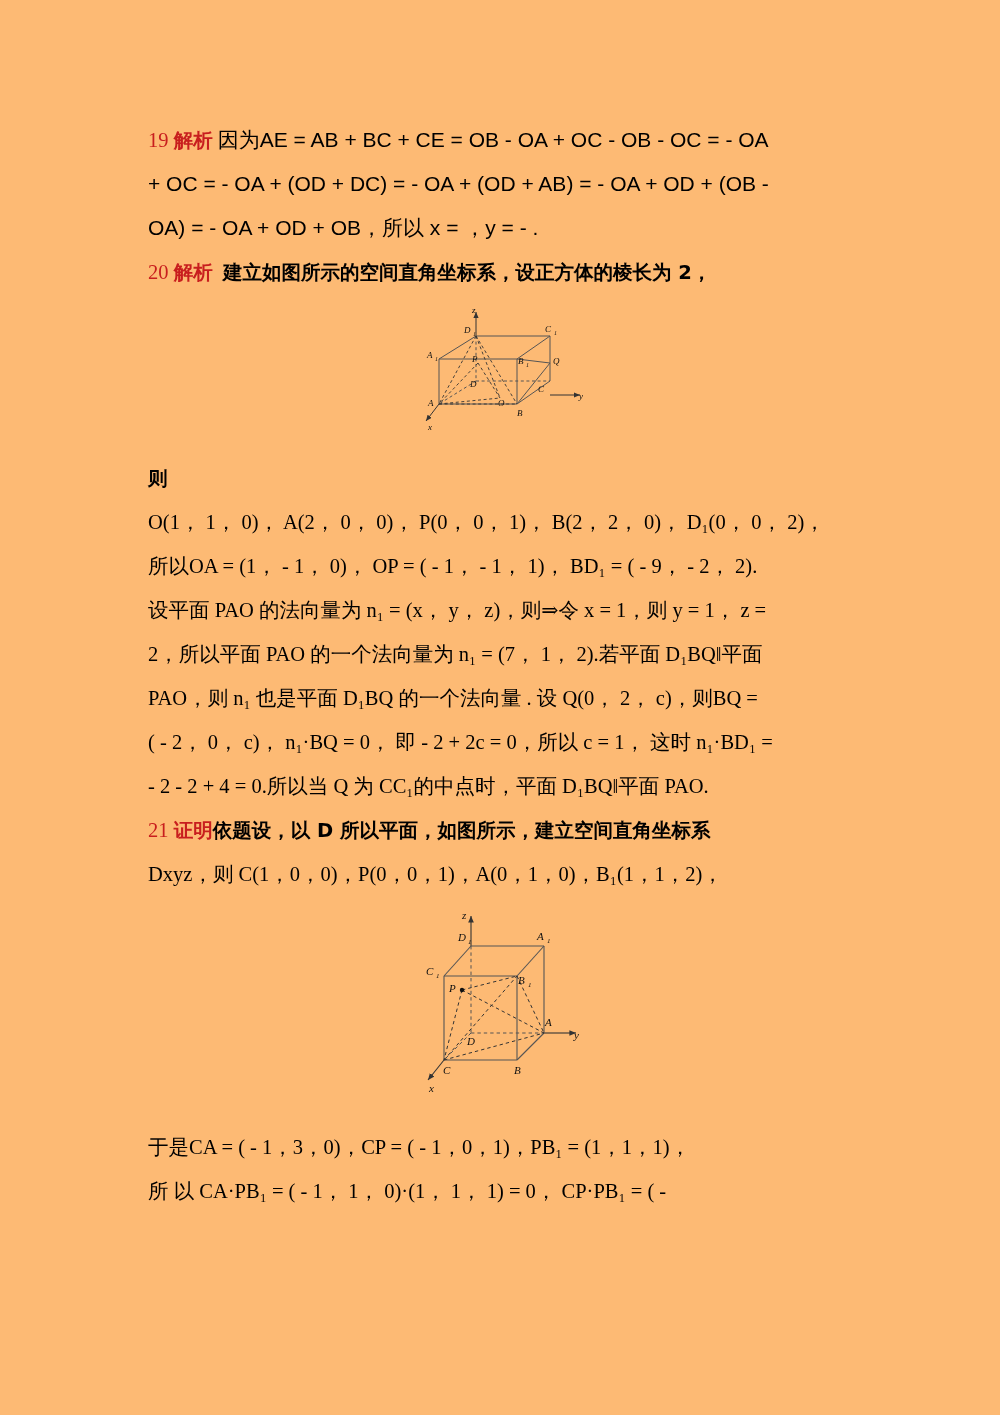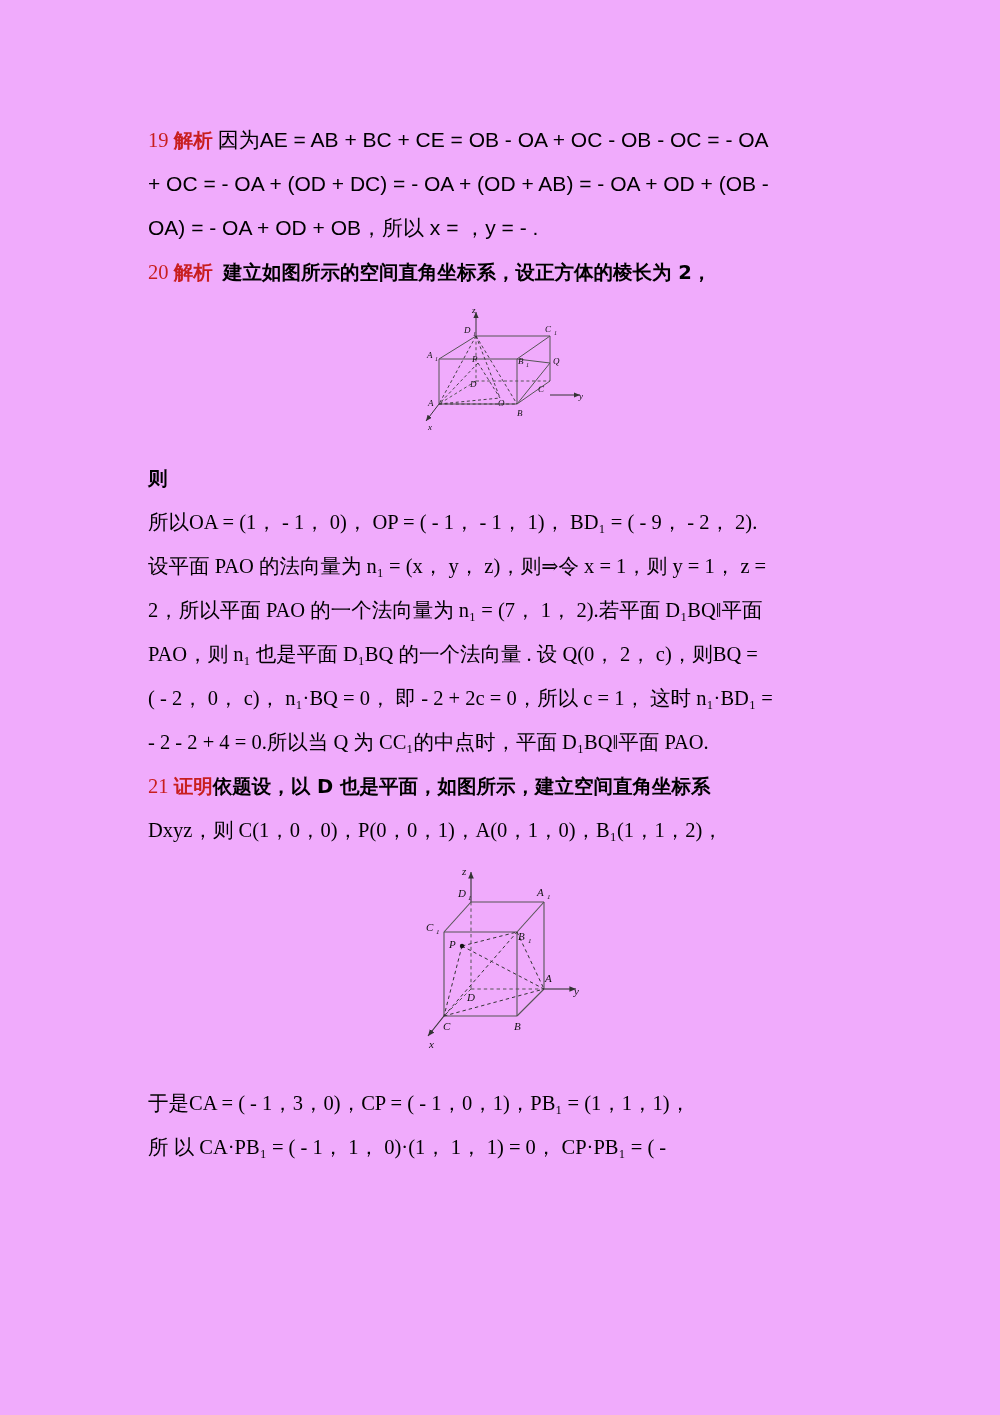--- a/index.html
+++ b/index.html
@@ -13,21 +13,21 @@
     position: relative;
     font-family: "Liberation Serif", "DejaVu Serif", serif;
     color: #000000;
     overflow: hidden;
   }
   .page {
     position: absolute;
     left: 0; top: 0;
     width: 1000px;
     height: 1415px;
-    background: #f0abfc;
+    background: #fdba74;
   }
   .content {
     position: absolute;
     left: 148px;
     top: 118px;
     width: 712px;
   }
   .line {
     display: block;
     white-space: nowrap;
@@ -167,20 +167,23 @@
           </g>
         </svg>
       </div>
 
       <div class="spacer-md"></div>
 
       <div class="line">
         <span class="cn">则</span>
       </div>
       <div class="line">
+        <span>O(1， 1， 0)， A(2， 0， 0)， P(0， 0， 1)， B(2， 2， 0)， D₁(0， 0， 2)，</span>
+      </div>
+      <div class="line">
         <span>所以OA = (1，  - 1， 0)， OP = ( - 1，  - 1， 1)， BD₁ = ( - 9，  - 2， 2).</span>
       </div>
       <div class="line">
         <span>设平面 PAO 的法向量为 n₁ = (x， y， z)，则⇒令 x = 1，则 y = 1， z =</span>
       </div>
       <div class="line">
         <span>2，所以平面 PAO 的一个法向量为 n₁ = (7， 1， 2).若平面 D₁BQ‖平面</span>
       </div>
       <div class="line">
         <span>PAO，则 n₁ 也是平面 D₁BQ 的一个法向量 . 设 Q(0， 2， c)，则BQ =</span>
@@ -188,21 +191,21 @@
       <div class="line">
         <span>( - 2， 0， c)， n₁·BQ = 0， 即 - 2 + 2c = 0，所以 c = 1， 这时 n₁·BD₁ =</span>
       </div>
       <div class="line">
         <span> - 2 - 2 + 4 = 0.所以当 Q 为 CC₁的中点时，平面 D₁BQ‖平面 PAO.</span>
       </div>
     </div>
 
     <div>
       <div class="line">
-        <span class="num-marker">21</span><span>&nbsp;</span><span class="cn-marker">证明</span><span class="cn">依题设，以 D 也是平面，如图所示，建立空间直角坐标系</span>
+        <span class="num-marker">21</span><span>&nbsp;</span><span class="cn-marker">证明</span><span class="cn">依题设，以 D 所以平面，如图所示，建立空间直角坐标系</span>
       </div>
       <div class="line">
         <span>Dxyz，则 C(1，0，0)，P(0，0，1)，A(0，1，0)，B₁(1，1，2)，</span>
       </div>
 
       <div class="spacer-sm"></div>
 
       <div class="fig-wrap">
         <svg class="fig" width="200" height="195" viewBox="0 0 200 195">
           <defs>

